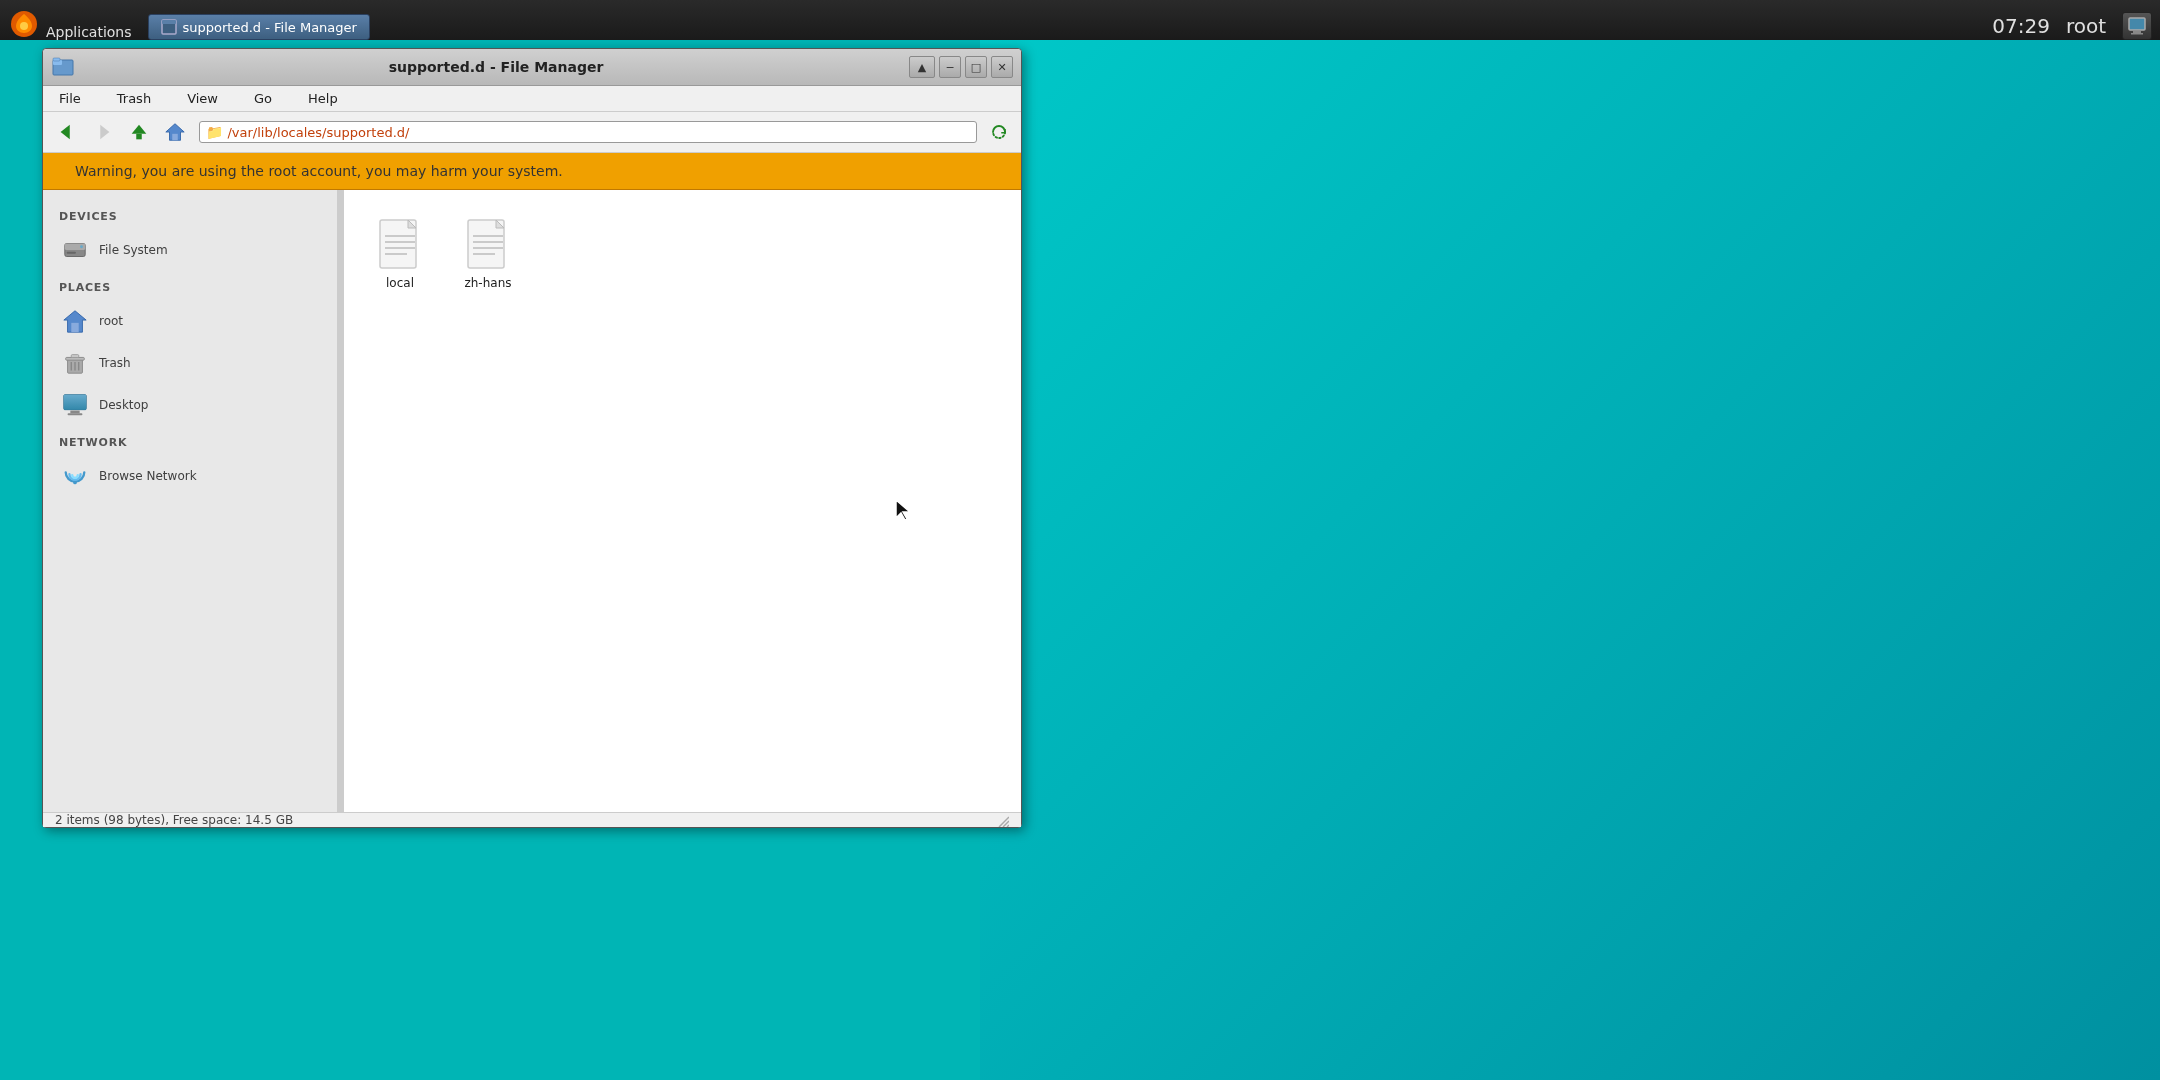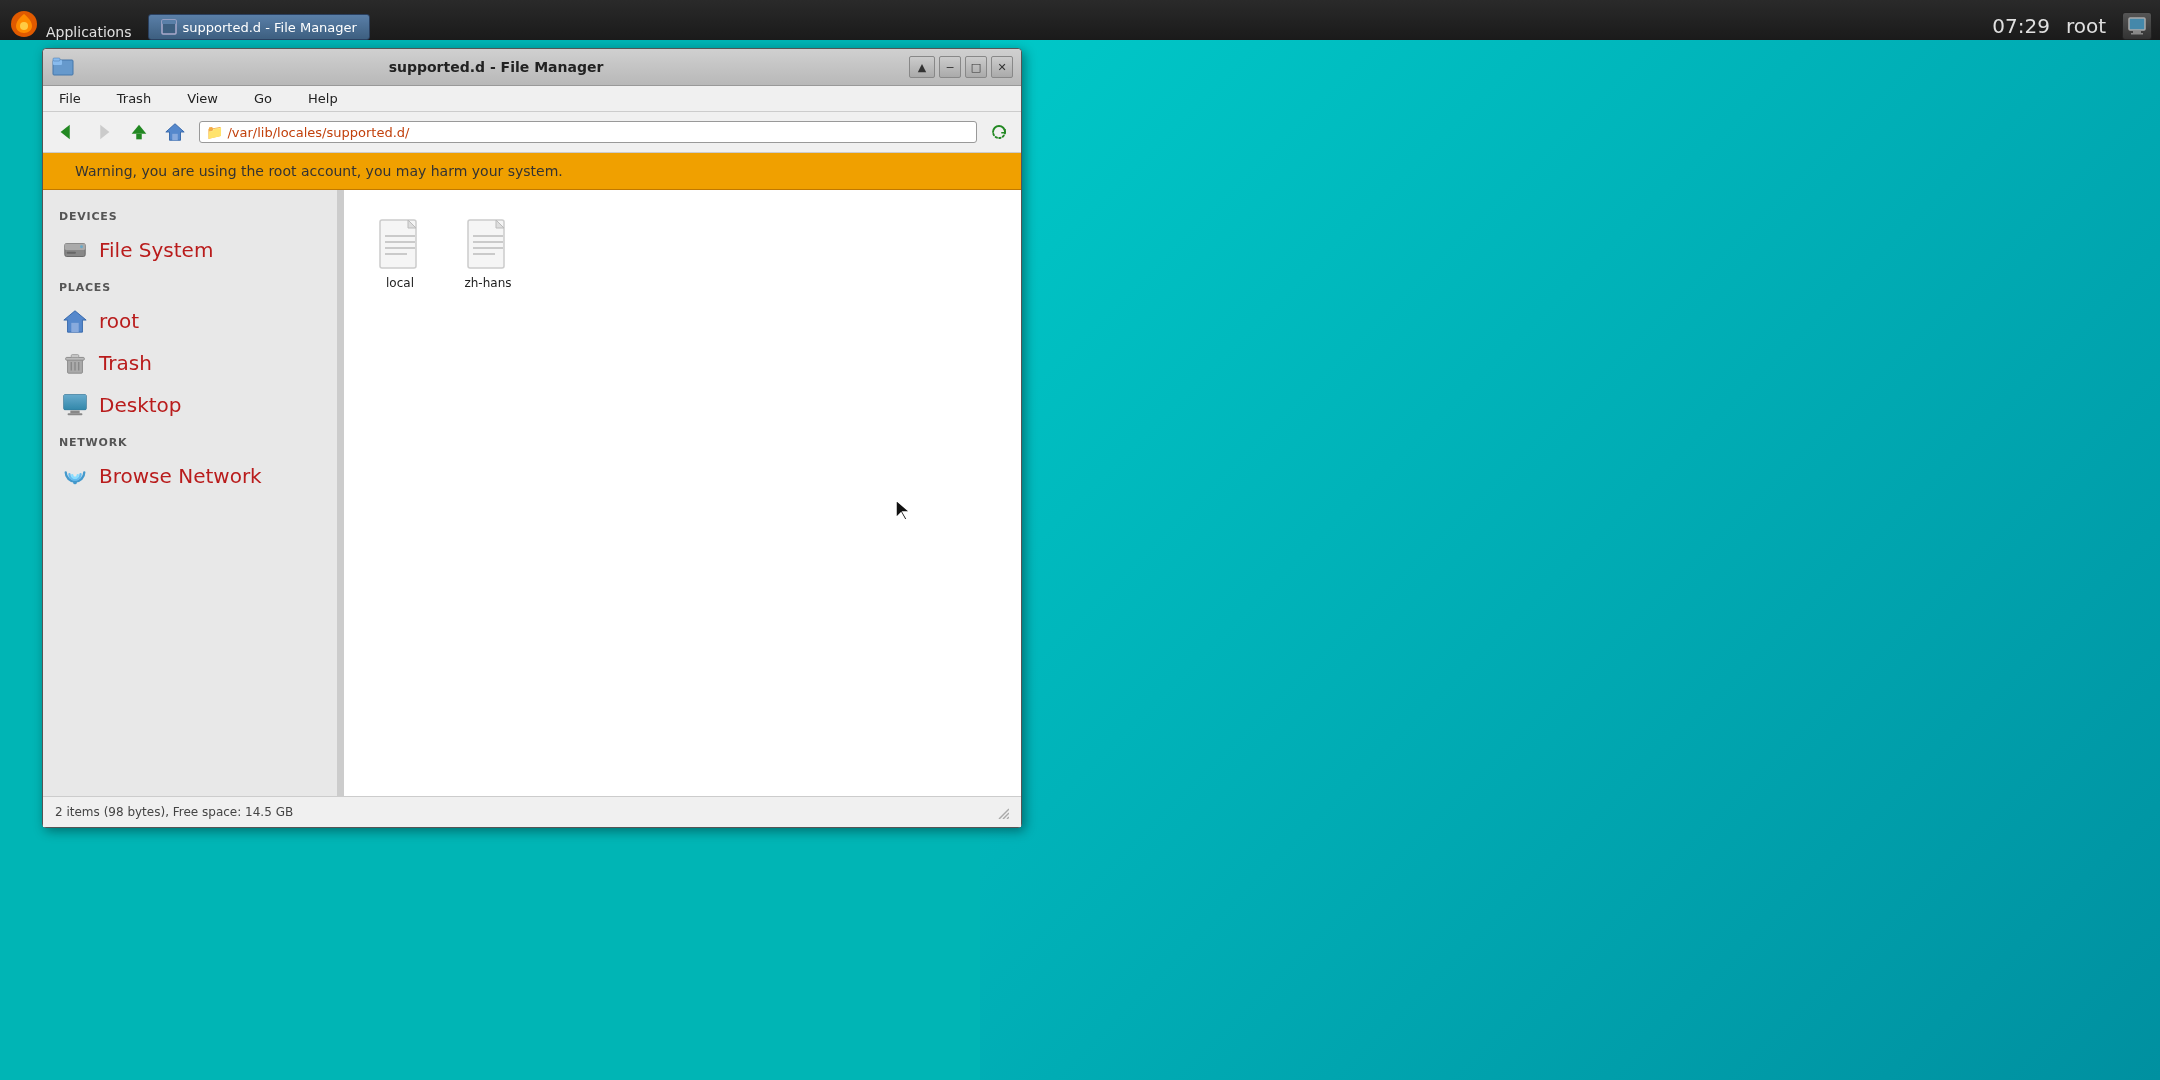--- a/index.html
+++ b/index.html
@@ -211,22 +211,22 @@
       margin: 8px 0 4px 8px;
       text-transform: uppercase;
     }
     .sidebar-item {
       display: flex;
       align-items: center;
       gap: 10px;
       padding: 5px 10px;
       border-radius: 4px;
       cursor: pointer;
-      font-size: 20px;
-      color: #b91c1c;
+      font-size: 12px;
+      color: #404040;
     }
     .sidebar-item-icon {
       width: 28px; height: 28px;
       display: flex; align-items: center; justify-content: center;
     }
     .sidebar-item-icon svg { width: 26px; height: 26px; }
 
     
     .resizer {
       width: 6px;
@@ -267,21 +267,21 @@
     .file-name {
       font-size: 12px;
       color: #222;
       text-align: left;
       word-break: break-all;
     }
 
     
     .status-bar {
       border-top: 1px solid #ccc;
-      padding: 8px 12px;
+      padding: 0 12px;
       font-size: 12px;
       color: #444;
       background: #f0f0f0;
       display: flex;
       align-items: center;
       justify-content: space-between;
     }
     .status-resize-handle {
       width: 14px; height: 14px;
       cursor: se-resize;

